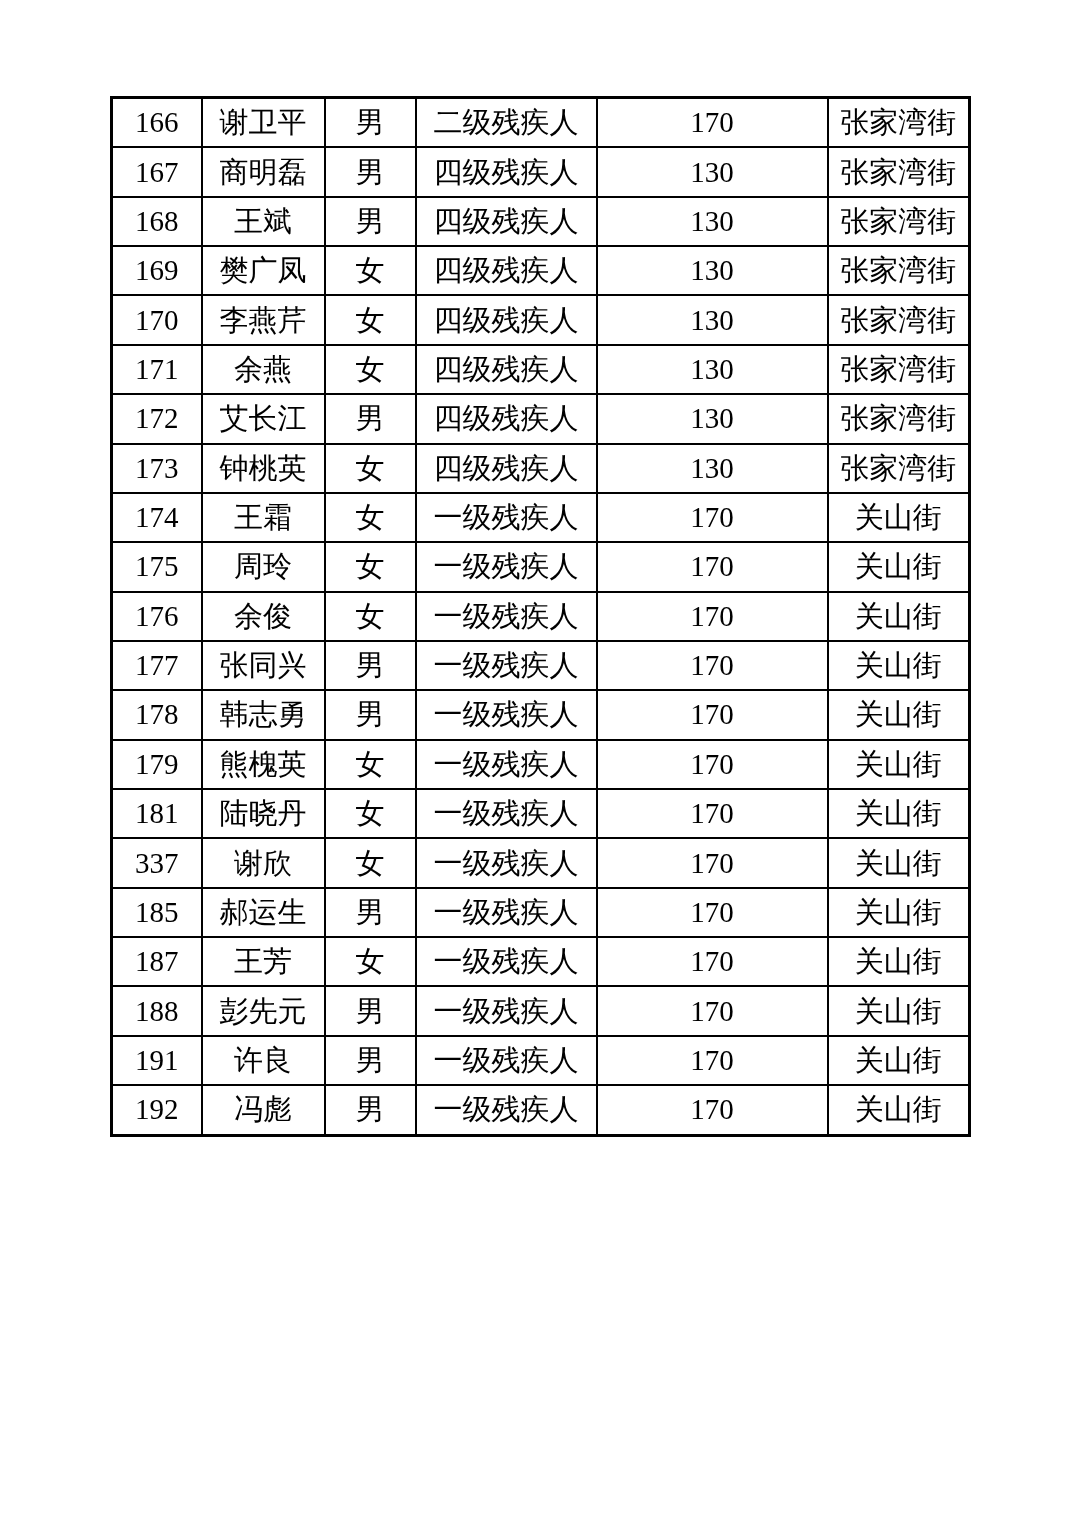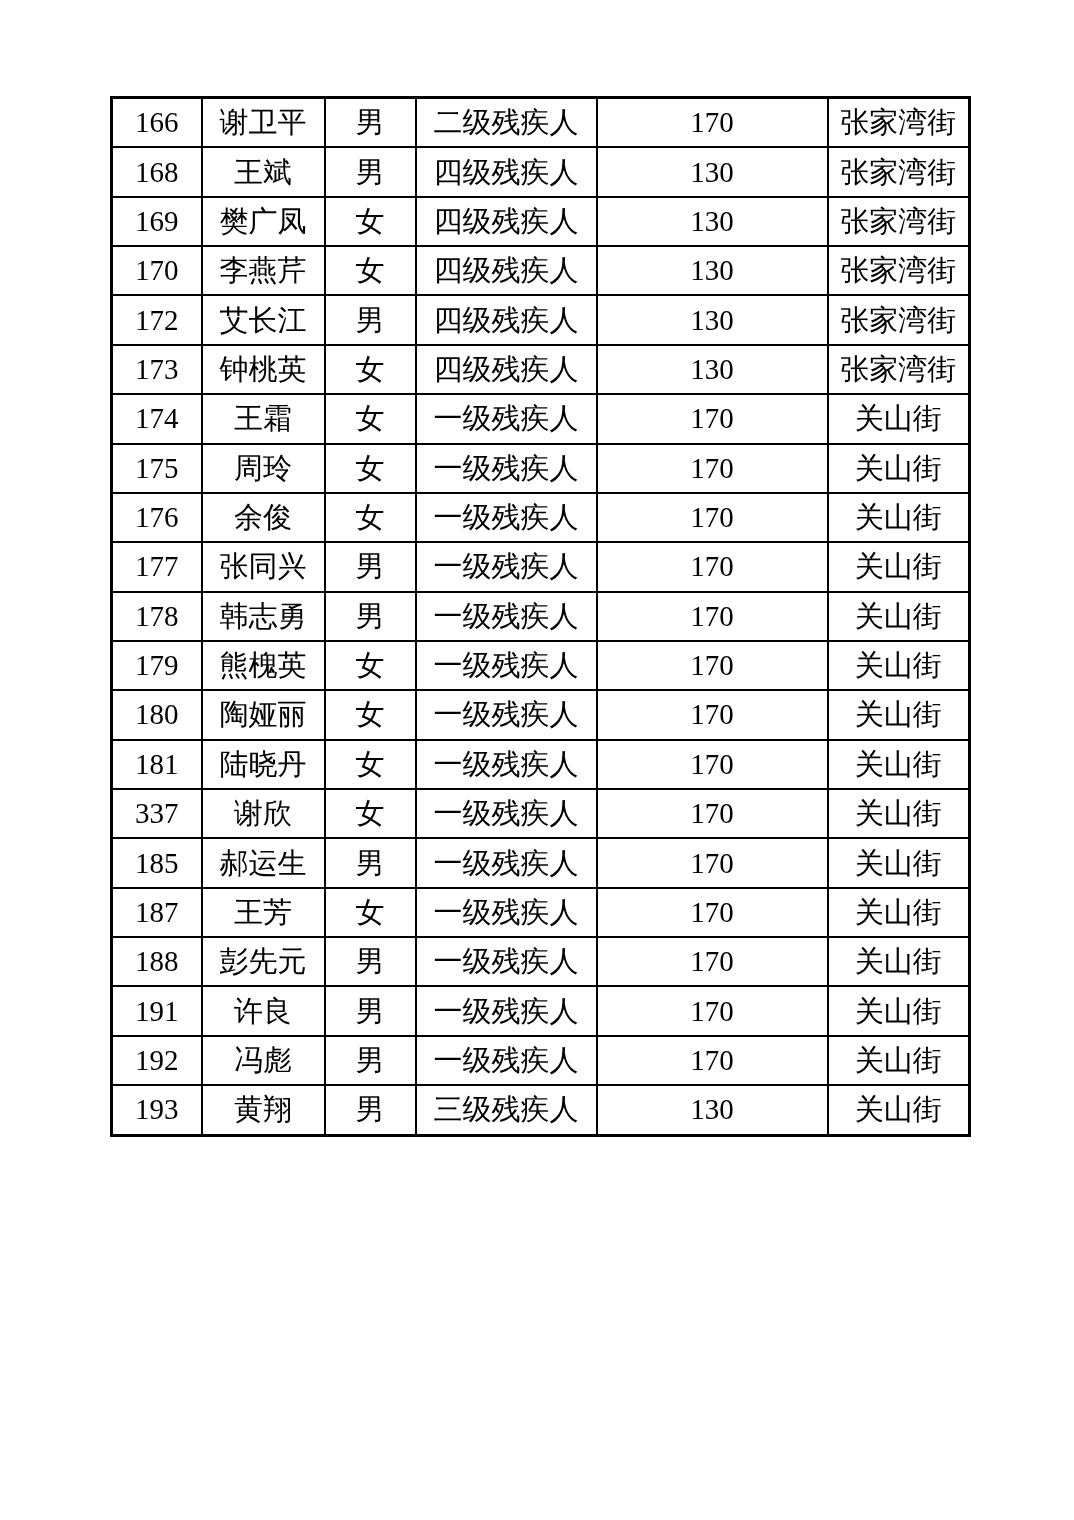--- a/index.html
+++ b/index.html
@@ -60,20 +60,28 @@
     <tbody>
         <tr>
           <td>166</td>
           <td>谢卫平</td>
           <td>男</td>
           <td>二级残疾人</td>
           <td>170</td>
           <td>张家湾街</td>
         </tr>
         <tr>
+          <td>167</td>
+          <td>商明磊</td>
+          <td>男</td>
+          <td>四级残疾人</td>
+          <td>130</td>
+          <td>张家湾街</td>
+        </tr>
+        <tr>
           <td>168</td>
           <td>王斌</td>
           <td>男</td>
           <td>四级残疾人</td>
           <td>130</td>
           <td>张家湾街</td>
         </tr>
         <tr>
           <td>169</td>
           <td>樊广凤</td>
@@ -84,20 +92,28 @@
         </tr>
         <tr>
           <td>170</td>
           <td>李燕芹</td>
           <td>女</td>
           <td>四级残疾人</td>
           <td>130</td>
           <td>张家湾街</td>
         </tr>
         <tr>
+          <td>171</td>
+          <td>余燕</td>
+          <td>女</td>
+          <td>四级残疾人</td>
+          <td>130</td>
+          <td>张家湾街</td>
+        </tr>
+        <tr>
           <td>172</td>
           <td>艾长江</td>
           <td>男</td>
           <td>四级残疾人</td>
           <td>130</td>
           <td>张家湾街</td>
         </tr>
         <tr>
           <td>173</td>
           <td>钟桃英</td>
@@ -148,28 +164,20 @@
         </tr>
         <tr>
           <td>179</td>
           <td>熊槐英</td>
           <td>女</td>
           <td>一级残疾人</td>
           <td>170</td>
           <td>关山街</td>
         </tr>
         <tr>
-          <td>180</td>
-          <td>陶娅丽</td>
-          <td>女</td>
-          <td>一级残疾人</td>
-          <td>170</td>
-          <td>关山街</td>
-        </tr>
-        <tr>
           <td>181</td>
           <td>陆晓丹</td>
           <td>女</td>
           <td>一级残疾人</td>
           <td>170</td>
           <td>关山街</td>
         </tr>
         <tr>
           <td>337</td>
           <td>谢欣</td>
@@ -209,25 +217,17 @@
           <td>一级残疾人</td>
           <td>170</td>
           <td>关山街</td>
         </tr>
         <tr>
           <td>192</td>
           <td>冯彪</td>
           <td>男</td>
           <td>一级残疾人</td>
           <td>170</td>
-          <td>关山街</td>
-        </tr>
-        <tr>
-          <td>193</td>
-          <td>黄翔</td>
-          <td>男</td>
-          <td>三级残疾人</td>
-          <td>130</td>
           <td>关山街</td>
         </tr>
       </tbody>
   </table>
 </div>
 
 </body></html>

